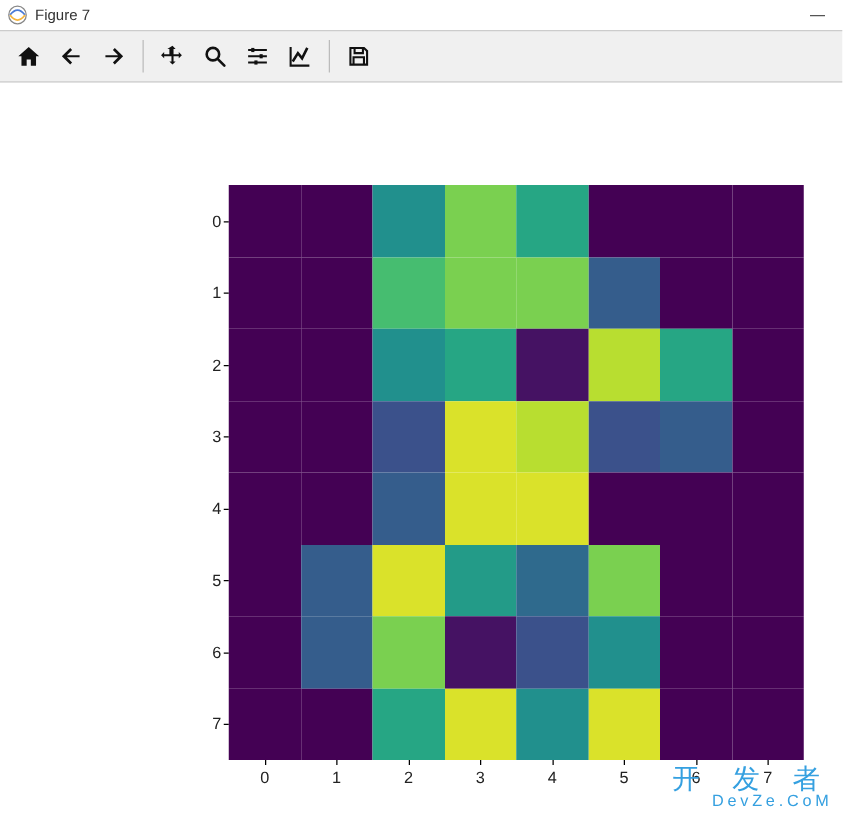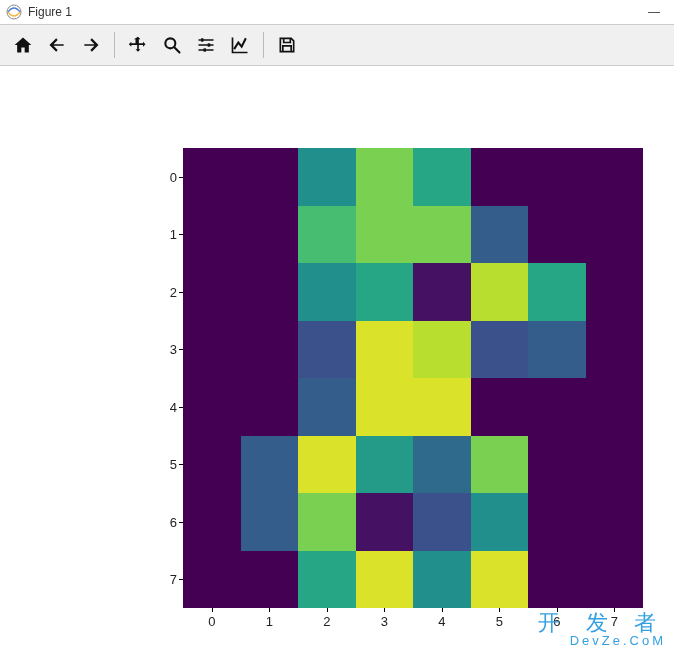--- a/index.html
+++ b/index.html
@@ -27,21 +27,21 @@
 <body>
 
 <div class="titlebar">
   <span class="logo">
     <svg viewBox="0 0 16 16">
         <circle cx="8" cy="8" r="7" fill="none" stroke="#888" stroke-width="1"></circle>
         <path d="M2 8 Q8 0 14 8" stroke="#4b7bd6" fill="none" stroke-width="1.4"></path>
         <path d="M2 8 Q8 16 14 8" stroke="#f6b43c" fill="none" stroke-width="1.4"></path>
       </svg>
   </span>
-  <span>Figure 1</span>
+  <span>Figure 7</span>
   <span class="min"></span>
 </div>
 
 <div class="toolbar">
   <div class="tbtn" title="Home">
     <svg viewBox="0 0 24 24">
         <path fill="currentColor" d="M12 3l10 9h-3v9h-5v-6h-4v6H5v-9H2z"></path>
       </svg>
   </div>
   <div class="tbtn" title="Back">

